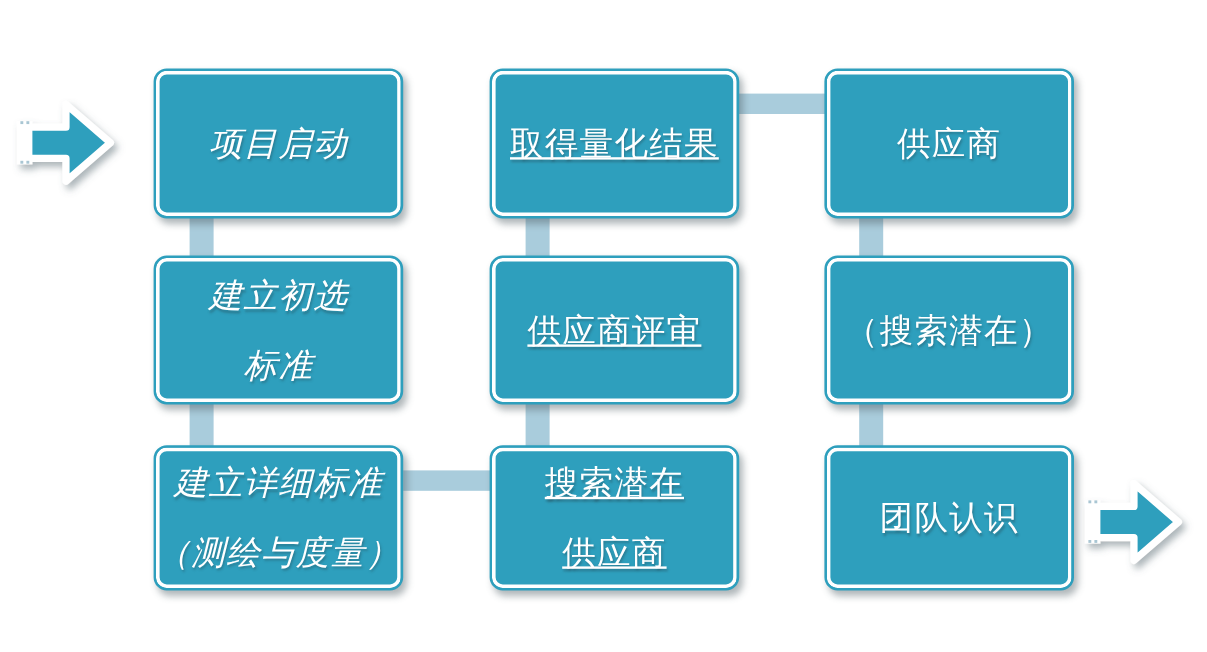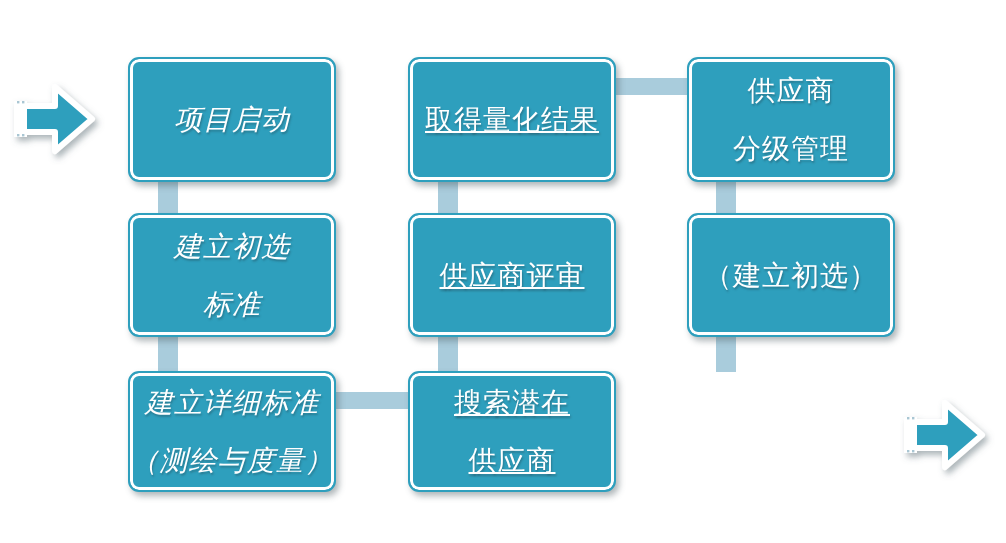--- a/index.html
+++ b/index.html
@@ -108,24 +108,27 @@
     <div class="line">供应商评审</div>
 
   </div>
   <div class="box col2 row1">
     <div class="line">取得量化结果</div>
 
   </div>
 
   <div class="box col3 row1">
     <div class="line">供应商</div>
-    <div class="line">分级管理</div>
   </div>
   <div class="box col3 row2">
-    <div class="line">（建立初选）</div>
+    <div class="line">（搜索潜在）</div>
+  </div>
+  <div class="box col3 row3">
+    <div class="line">团队认识</div>
+
   </div>
 
   <div class="conn vconn vx1 gap1"></div>
   <div class="conn vconn vx1 gap2"></div>
   <div class="conn vconn vx2 gap1"></div>
   <div class="conn vconn vx2 gap2"></div>
   <div class="conn vconn vx3 gap1"></div>
   <div class="conn vconn vx3 gap2"></div>
 
   <div class="conn hconn-r1"></div>

